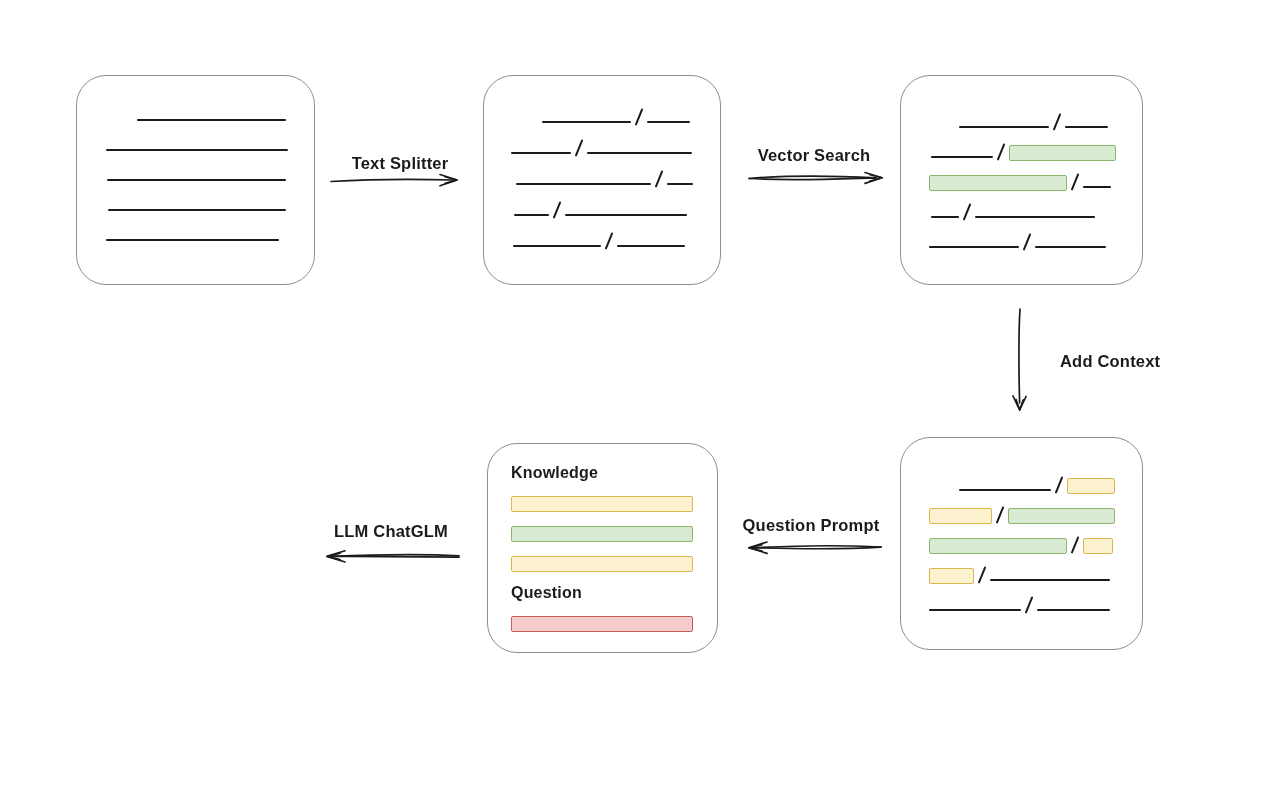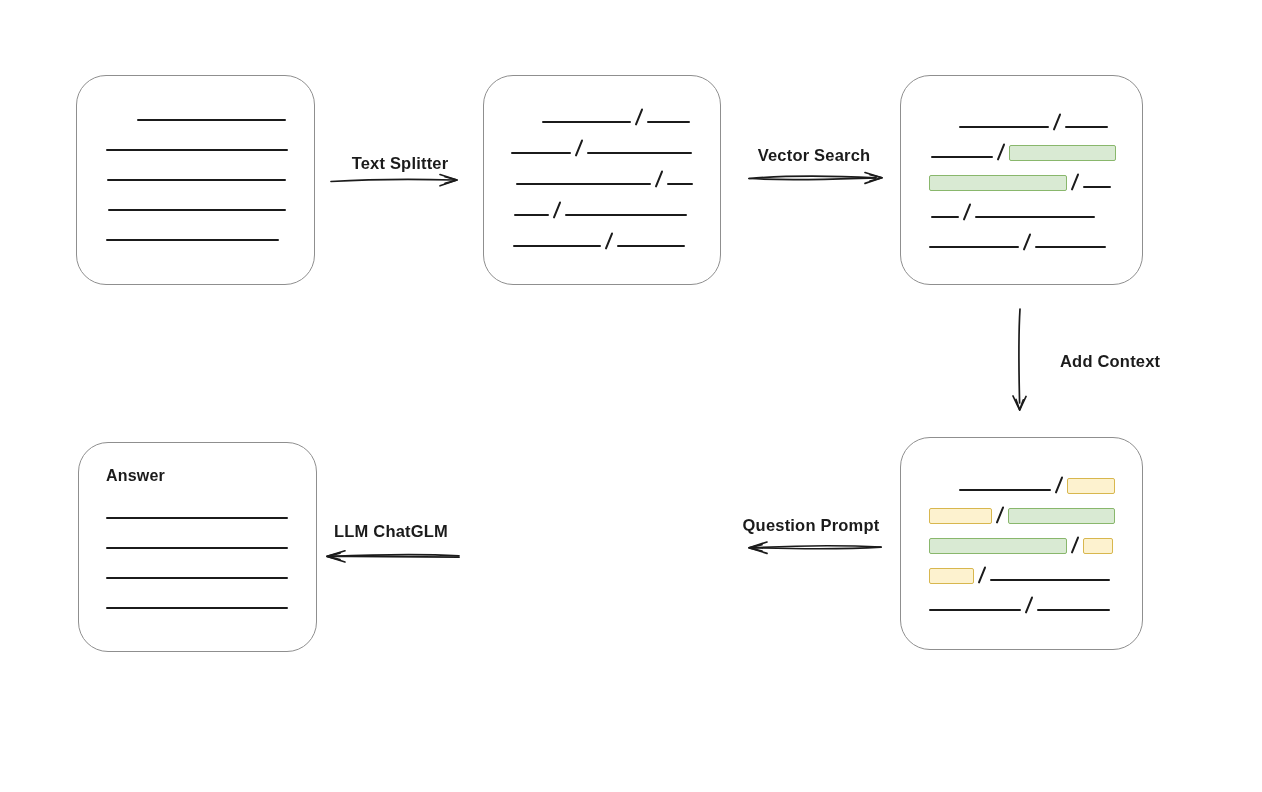--- a/index.html
+++ b/index.html
@@ -177,42 +177,33 @@
         <span class="seg-line" style="width: 120px;"></span>
       </div>
       <div class="seg-row">
         <span class="seg-gap" style="width: 28px;"></span>
         <span class="seg-line" style="width: 92px;"></span>
         <span class="seg-slash"></span>
         <span class="seg-line" style="width: 73px;"></span>
       </div>
     </div>
 
-
-  <div class="box" id="box-answer">
-    <div class="box-title" id="answer-label">Answer</div>
-    <div id="answer-rows">
-        <div class="seg-row">
-          <span class="seg-gap" style="width: 27px;"></span>
-          <span class="seg-line" style="width: 182px;"></span>
-        </div>
-        <div class="seg-row">
-          <span class="seg-gap" style="width: 27px;"></span>
-          <span class="seg-line" style="width: 182px;"></span>
-        </div>
-        <div class="seg-row">
-          <span class="seg-gap" style="width: 27px;"></span>
-          <span class="seg-line" style="width: 182px;"></span>
-        </div>
-        <div class="seg-row">
-          <span class="seg-gap" style="width: 27px;"></span>
-          <span class="seg-line" style="width: 182px;"></span>
-        </div>
+  <div class="box" id="box-prompt">
+    <div class="box-title" id="knowledge-label">Knowledge</div>
+    <div class="bars" id="knowledge-bars">
+        <div class="prompt-bar bar-yellow"></div>
+        <div class="prompt-bar bar-green"></div>
+        <div class="prompt-bar bar-yellow"></div>
+      </div>
+    <div class="box-title" id="question-label">Question</div>
+    <div class="bars" id="question-bars">
+        <div class="prompt-bar bar-red"></div>
       </div>
   </div>
+
 
   <div class="arrow-label" id="lbl-text-splitter">Text Splitter</div>
   <div class="arrow-label" id="lbl-vector-search">Vector Search</div>
   <div class="arrow-label" id="lbl-add-context">Add Context</div>
   <div class="arrow-label" id="lbl-generate-prompt">Question Prompt</div>
   <div class="arrow-label" id="lbl-llm-response">LLM ChatGLM</div>
 
   <svg class="arrow" id="arrow-text-splitter" width="140" height="22" viewBox="0 0 140 22">
     <path d="M3 11.5 C 45 9, 98 9.2, 126 10"></path>
     <polyline points="112,4.5 129,10 112,15.8"></polyline>

